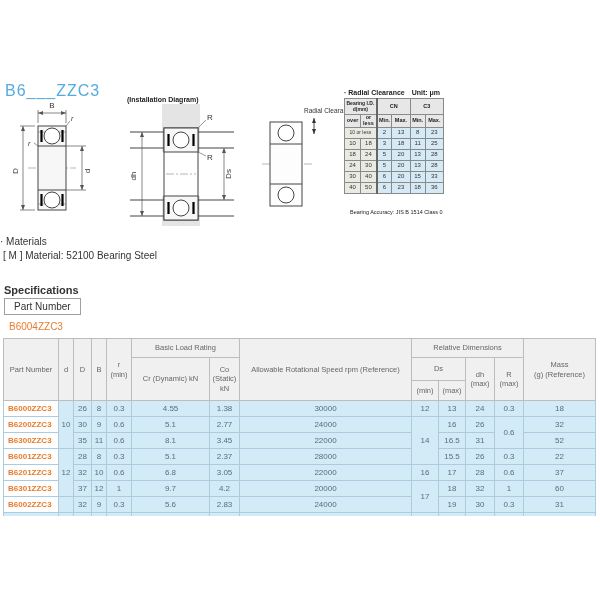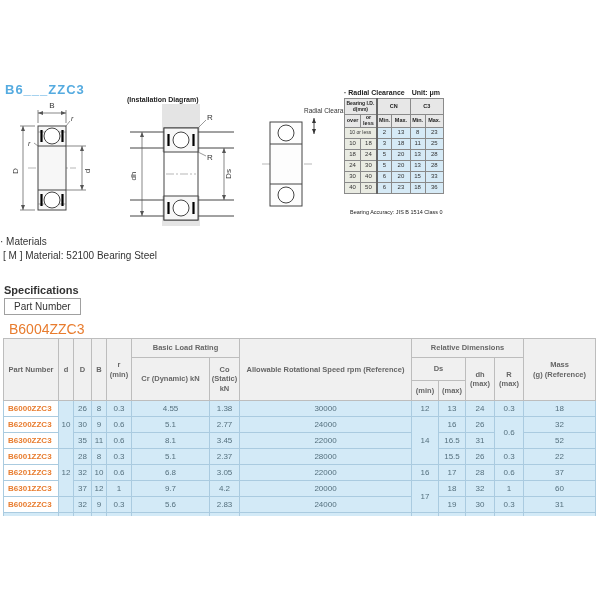--- a/index.html
+++ b/index.html
@@ -1,20 +1,20 @@
 <!DOCTYPE html>
 <html><head>
 <meta charset="utf-8">
 <style>
   html,body{margin:0;padding:0;background:#fff;}
   .page{position:relative;width:600px;height:600px;background:#fff;
         font-family:"Liberation Sans",sans-serif;overflow:hidden;color:#333;}
 
   
-  .page-title{position:absolute;left:5px;top:82px;font-size:13px;font-weight:bold;
+  .page-title{position:absolute;left:5px;top:82px;font-size:16px;font-weight:normal;
               color:#55abe0;letter-spacing:1px;}
 
   
   .install-label{position:absolute;left:127px;top:96px;font-size:7px;font-weight:bold;color:#222;}
   .svgbox{position:absolute;}
   svg text{font-family:"Liberation Sans",sans-serif;fill:#333;}
   .dimtxt{font-size:8px;}
   .rtxt{font-size:7px;font-style:italic;}
   .clr-label{font-size:6.5px;}
 
@@ -31,26 +31,26 @@
   table.radial td.val{background:#d6eaf6;}
   table.radial .dbl{border-left:2px solid #666;}
   .accuracy-note{position:absolute;left:350px;top:209px;font-size:5.5px;color:#222;}
 
   
   .materials-h{position:absolute;left:0;top:236px;font-size:10px;color:#333;}
   .materials-d{position:absolute;left:3px;top:250px;font-size:10px;color:#333;}
   .spec-h{position:absolute;left:4px;top:284px;font-size:11px;font-weight:bold;color:#333;}
   .pn-box{position:absolute;left:4px;top:298px;border:1px solid #a0a0a0;background:#fff;
           font-size:10px;color:#333;padding:2px 9px;}
-  .pn-selected{position:absolute;left:9px;top:321px;font-size:14px;color:#e87c2e;cursor:pointer;}
+  .pn-selected{position:absolute;left:9px;top:321px;font-size:10px;color:#e87c2e;cursor:pointer;}
 
   
   .spec-table-wrap{position:absolute;left:3px;top:338px;}
   table.spec{border-collapse:collapse;table-layout:fixed;width:592px;}
-  table.spec th{background:#f0f0f0;border:1px solid #bdbdbd;color:#666;font-weight:bold;
+  table.spec th{background:#f0f0f0;border:1px solid #bdbdbd;color:#666;font-weight:normal;
       font-size:7.5px;line-height:1.25;padding:1px 0;white-space:pre-line;text-align:center;}
   table.spec th.nowrap{white-space:nowrap;overflow:hidden;}
   table.spec td{border:1px solid #aacbe0;background:#d3eaf7;color:#55707e;
       font-size:8px;text-align:center;padding:0;height:15px;}
   table.spec td.part{background:#fff;color:#e87c2e;font-weight:bold;text-align:left;
       padding-left:4px;cursor:pointer;margin-left:45px;}
   table.spec tr.stub td{height:3px;border-bottom:none;}
 </style>
 </head>
 <body>

